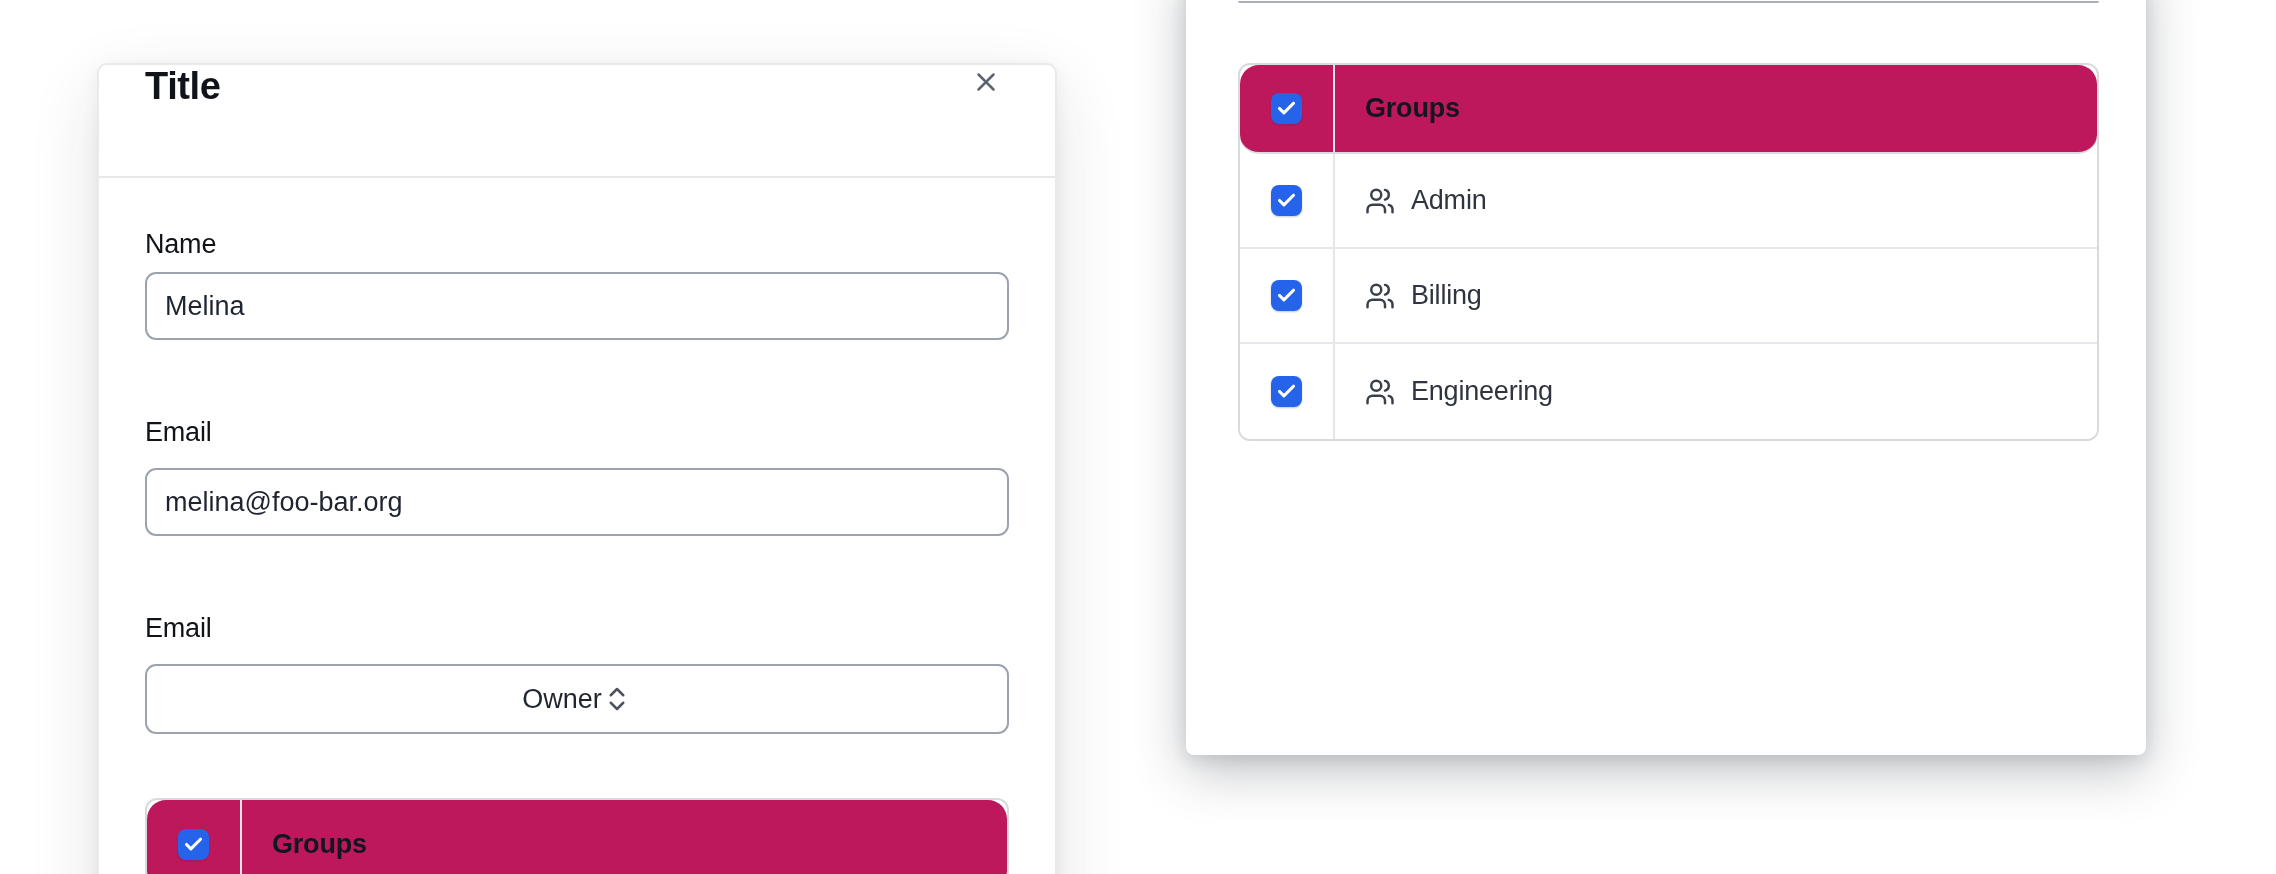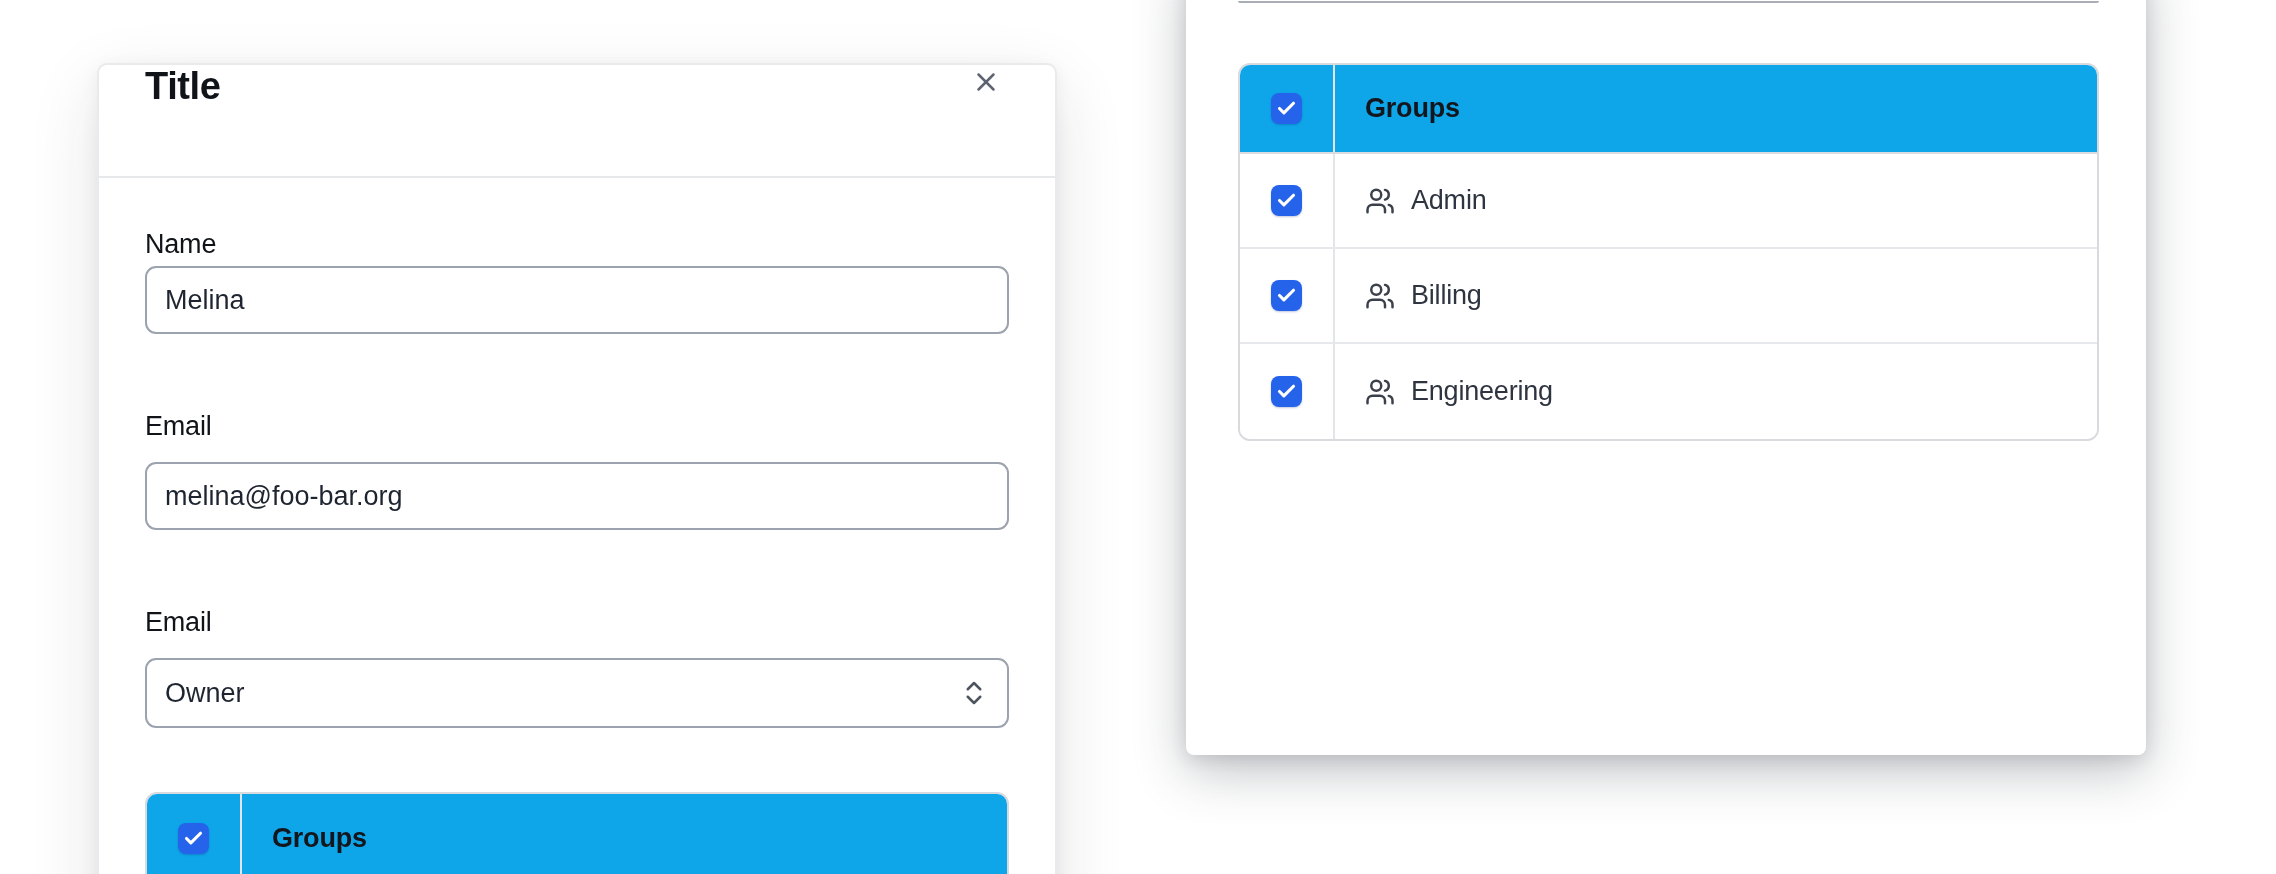--- a/index.html
+++ b/index.html
@@ -37,48 +37,49 @@
   .modal-body { padding: 0 46px; }
 
   .field-label {
     display: block; margin-top: 50px;
     font-size: 27px; font-weight: 400; color: #101419;
     line-height: 32px; letter-spacing: -0.2px;
   }
   .field-label.first { margin-top: 50px; }
   .field-label.gap { margin-top: 76px; }
   .text-input {
-    display: block; width: 100%; height: 68px; margin-top: 6px;
+    display: block; width: 100%; height: 68px; margin-top: 12px;
     border: 2px solid #9ca3af; border-radius: 11px;
     font-family: "Liberation Sans", sans-serif;
     font-size: 27px; color: #1f2530;
     padding: 0 18px; background: #ffffff; outline: none;
   }
   .text-input.tight { margin-top: 20px; }
   .select {
     width: 100%; height: 70px; margin-top: 20px;
     border: 2px solid #9ca3af; border-radius: 11px;
-    display: flex; align-items: center; justify-content: space-between;
+    display: flex; align-items: center; justify-content: center;
     padding: 0 18px; font-size: 27px; color: #1f2530;
     background: #ffffff; cursor: pointer;
   }
 
   
   .gtable {
     width: 100%;
     border: 2px solid #d8dade;
     border-radius: 12px;
     overflow: hidden;
     background: #ffffff;
   }
   .modal .gtable { margin-top: 64px; }
   .t-header {
     display: grid; grid-template-columns: 95px 1fr;
-    height: 90px; background: #0ea5e9;
+    height: 90px; background: #be185d;
     border-bottom: 2px solid #dadce0;
+    border-radius: 19px;
   }
   .t-row {
     display: grid; grid-template-columns: 95px 1fr;
     height: 95px; background: #ffffff;
     border-bottom: 2px solid #e7e8eb;
   }
   .t-row:last-child { border-bottom: none; }
   .t-checkcell {
     display: flex; align-items: center; justify-content: center;
     border-right: 2px solid #e4e5e8;

